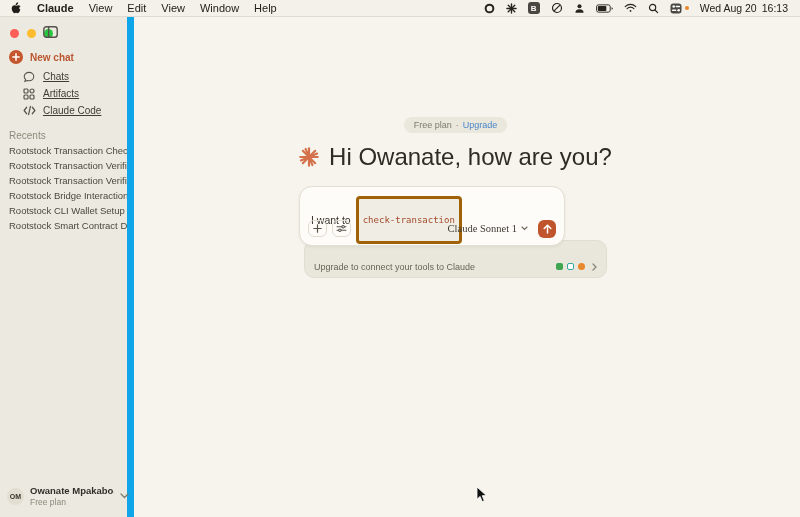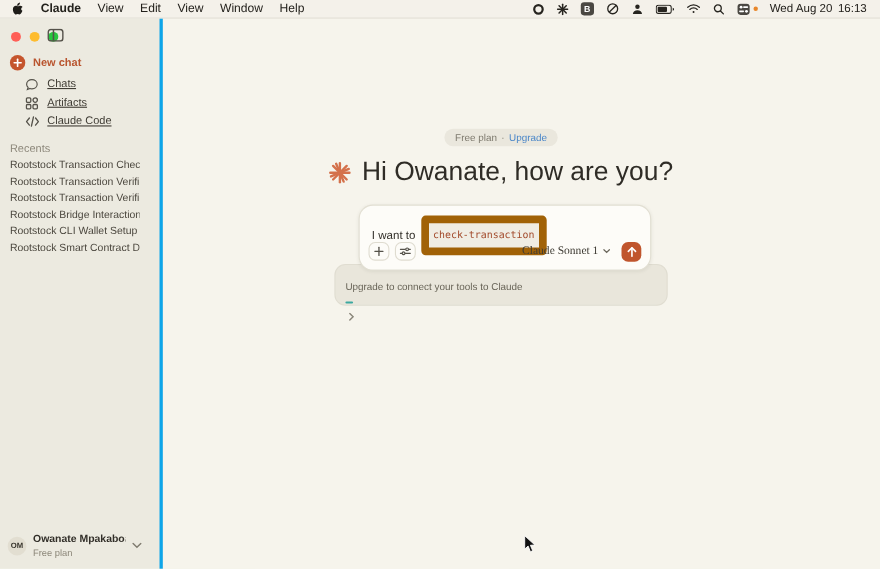--- a/index.html
+++ b/index.html
@@ -28,22 +28,22 @@
   .kb-icon {
     width:12px; height:12px; background:#4A4742; color:#FFF; border-radius:3px;
     font-size:8px; font-weight:bold; display:flex; align-items:center; justify-content:center;
   }
   .cc-wrap { display:flex; align-items:center; gap:3px; }
   .cc-dot { width:4px; height:4px; border-radius:50%; background:#E8872B; }
 
   
   .window { position:absolute; top:17px; left:0; right:0; bottom:0; background:#F6F4EC; }
   .sidebar {
-    position:absolute; top:0; left:0; bottom:0; width:148px;
-    background:#ECEAE0; border-right:3px solid #0ea5e9;
+    position:absolute; top:0; left:0; bottom:0; width:134px;
+    background:#ECEAE0; border-right:7px solid #0ea5e9;
   }
   .traffic { position:absolute; top:12px; left:10px; display:flex; gap:8px; }
   .light { width:9px; height:9px; border-radius:50%; }
   .light.red   { background:#FF5F57; }
   .light.yellow{ background:#FEBC2E; }
   .light.green { background:#29C63F; }
   .sb-toggle {
     position:absolute; top:7px; left:41px; width:18px; height:15px;
     display:flex; align-items:center; justify-content:center; border-radius:4px;
   }
@@ -96,40 +96,40 @@
   .greeting-text {
     font-family:Liberation Sans, sans-serif; font-size:24px; color:#2F2C26;
   }
 
   .tools-banner {
     position:absolute; left:170px; width:303px; top:223px; height:38px;
     background:#E9E6DB; border:1px solid #E0DDD1; border-radius:10px;
     display:flex; align-items:flex-end; cursor:pointer;
   }
   .banner-inner {
-    height:21px; width:100%; display:flex; padding:0 9px; gap:4px;flex-direction:column;
+    height:21px; width:100%; display:flex; align-items:center; padding:0 9px; gap:4px;
   }
   .banner-text { flex:1; font-size:9px; color:#686457; }
   .mini-icon { width:7px; height:7px; border-radius:2px; }
   .mini-green { background:#3FA550; }
   .mini-teal  { background:#FFFFFF; border:1.5px solid #3BA8A0; }
   .mini-orange{ background:#E8872B; border-radius:50%; }
 
   .composer {
     position:absolute; left:165px; width:266px; top:169px; height:60px;
     background:#FDFCF8; border:1px solid #E2DFD3; border-radius:13px;
-    box-shadow:0 1px 3px rgba(60,55,40,0.07); cursor:text;margin-left:27px;
+    box-shadow:0 1px 3px rgba(60,55,40,0.07); cursor:text;
   }
   .composer-line1 {
     position:absolute; top:9px; left:11px; display:flex; align-items:center; gap:5px;
     font-size:10.5px; color:#33302A;
   }
   .cmd-chip {
     font-family:"DejaVu Sans Mono", monospace; font-size:9px; color:#A2492A;
-    background:#F0EDE4; border:7px solid #a16207; border-radius:4px; padding:6px 4px;
+    background:#F0EDE4; border:3px solid #a16207; border-radius:4px; padding:16px 4px;
   }
   .composer-line2 {
     position:absolute; left:8px; right:8px; bottom:7px; height:19px;
     display:flex; align-items:center; gap:5px;
   }
   .tool-btn {
     width:19px; height:17px; border:1px solid #DFDCD0; border-radius:6px;
     display:flex; align-items:center; justify-content:center; background:transparent;
     color:#55524A; cursor:pointer;
   }

